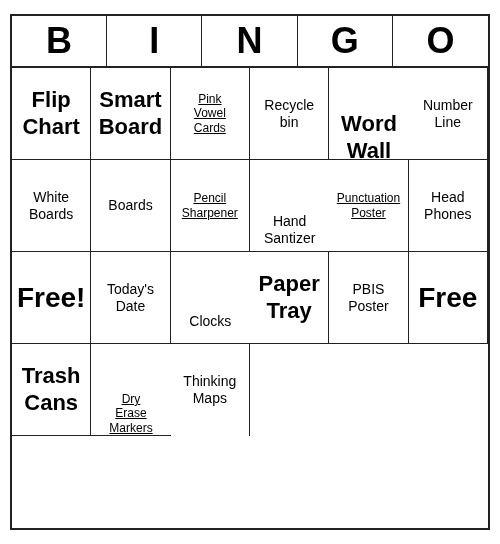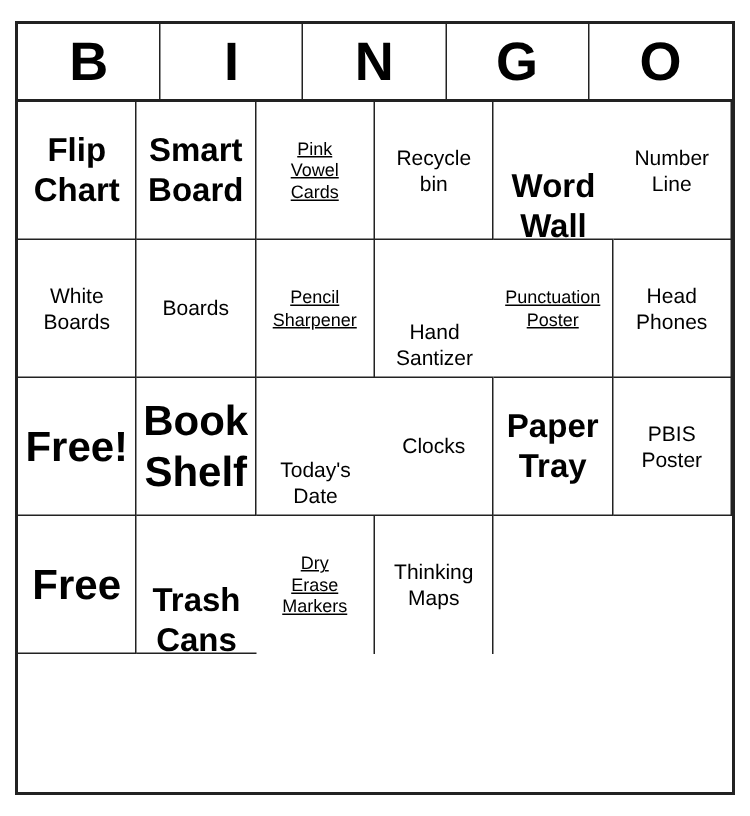--- a/index.html
+++ b/index.html
@@ -116,23 +116,20 @@
       <div class="bingo-cell">
         <span class="cell-text size-small">Punctuation<br>Poster</span>
       </div>
       <div class="bingo-cell">
         <span class="cell-text size-medium">Head<br>Phones</span>
       </div>
       <div class="bingo-cell">
         <span class="cell-text size-xlarge">Free!</span>
       </div>
       <div class="bingo-cell">
-        <span class="cell-text size-xlarge">Book<br>Shelf</span>
-      </div>
-      <div class="bingo-cell">
         <span class="cell-text size-medium">Today's<br>Date</span>
       </div>
       <div class="bingo-cell">
         <span class="cell-text size-medium">Clocks</span>
       </div>
       <div class="bingo-cell">
         <span class="cell-text size-large">Paper<br>Tray</span>
       </div>
       <div class="bingo-cell">
         <span class="cell-text size-medium">PBIS<br>Poster</span>

